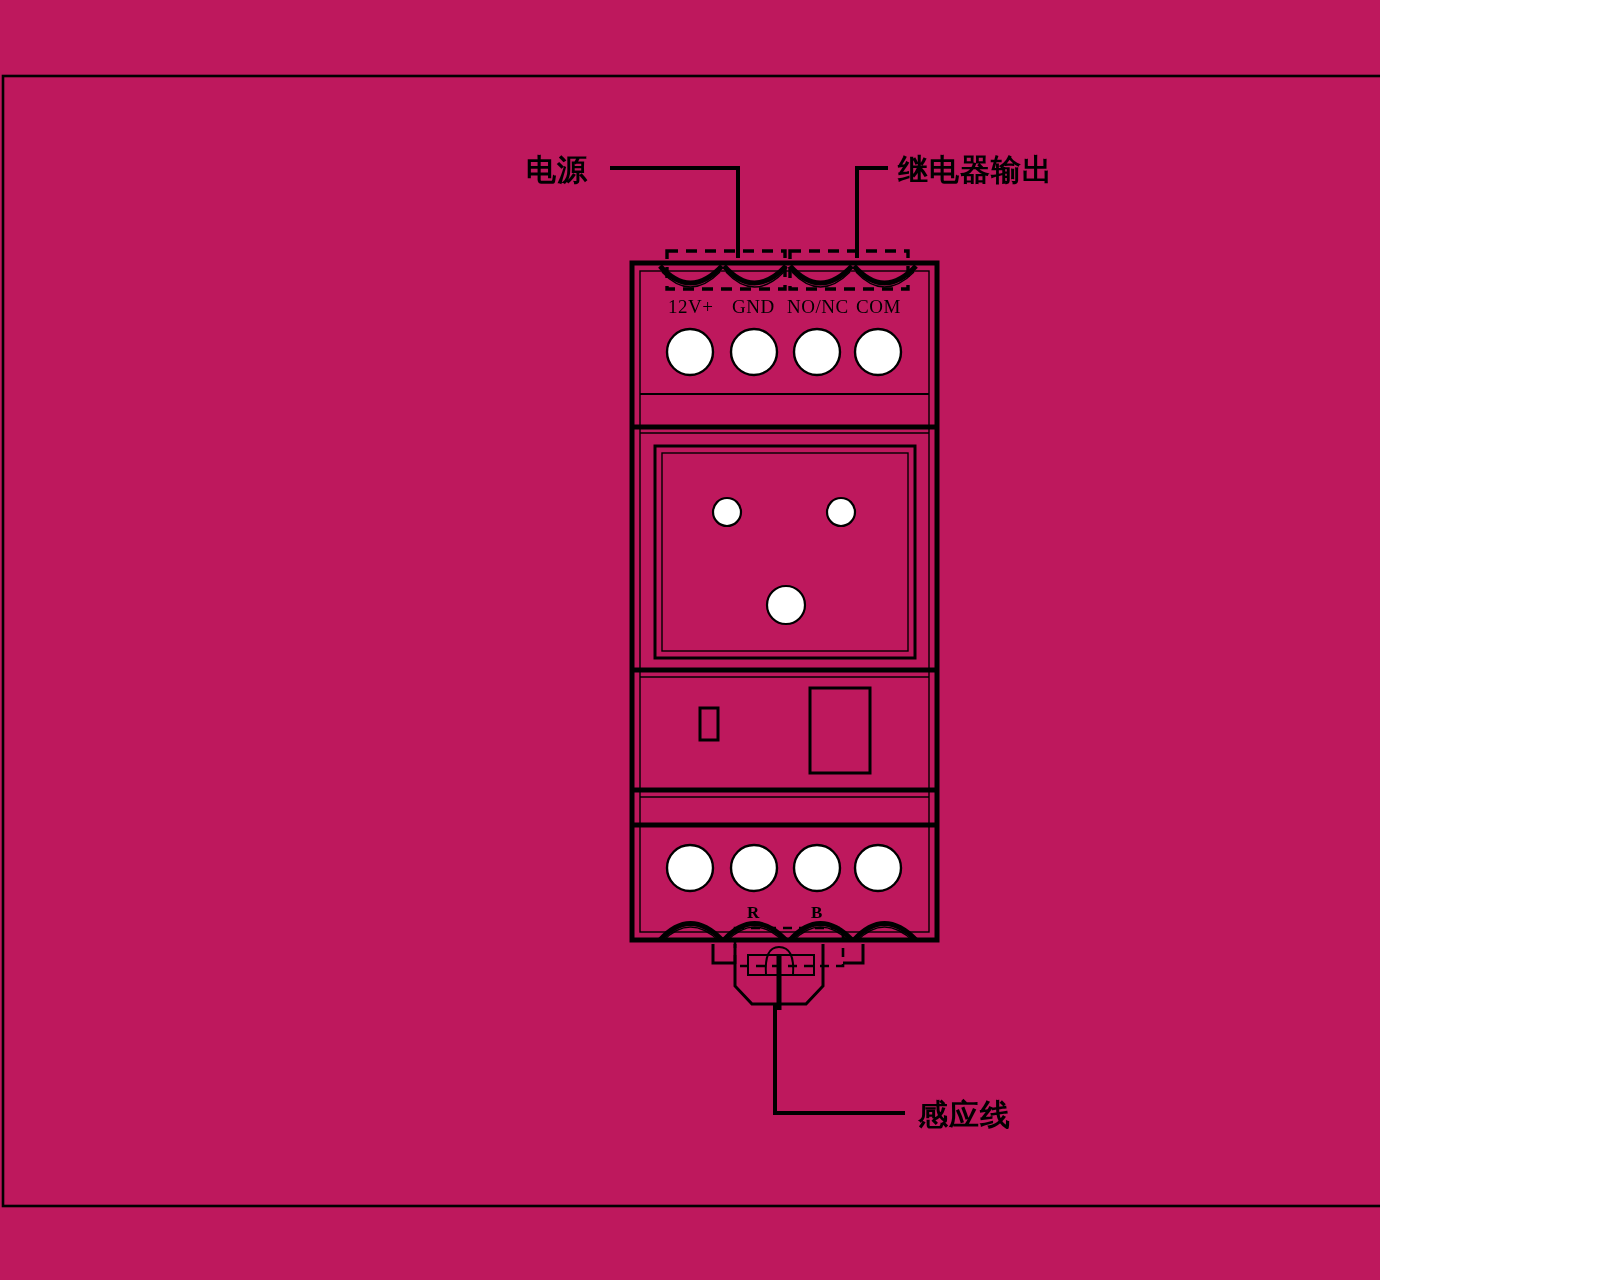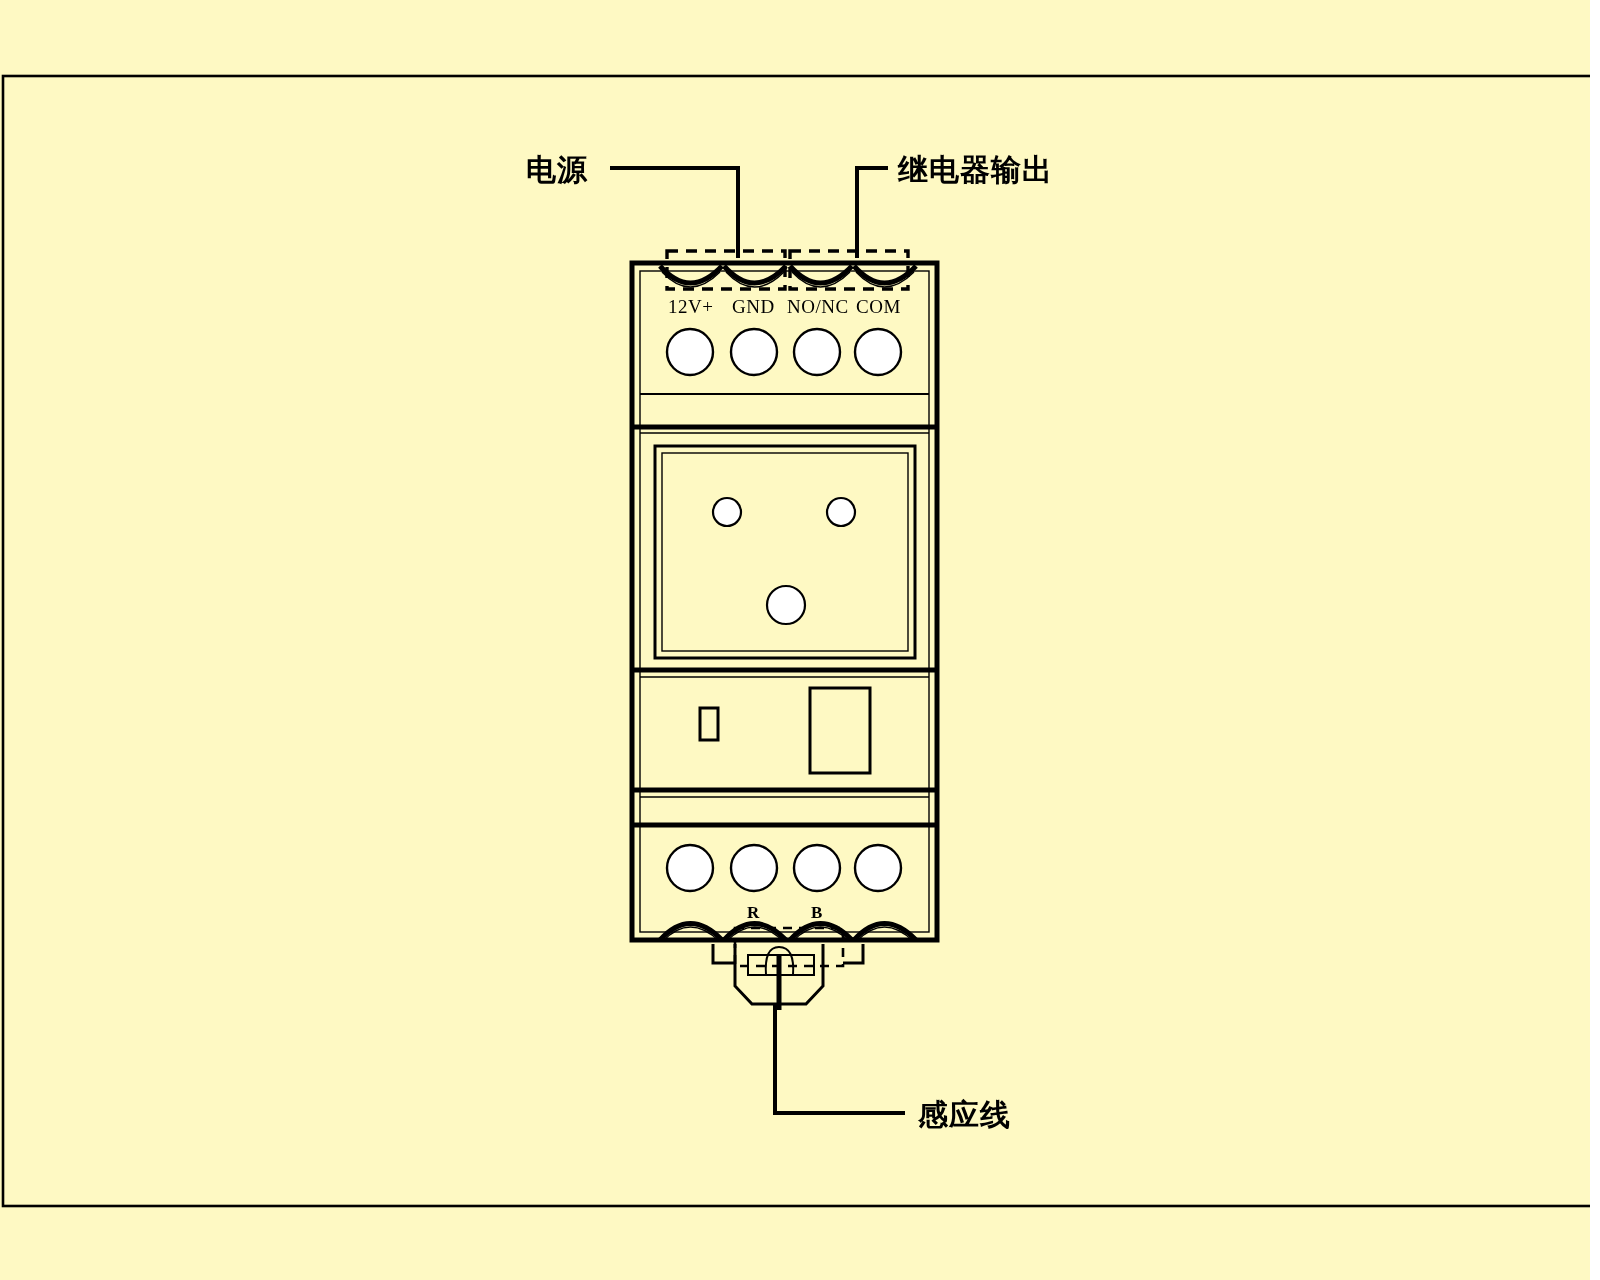--- a/index.html
+++ b/index.html
@@ -6,23 +6,23 @@
   html, body {
     margin: 0;
     padding: 0;
     background: #ffffff;
   }
   body {
     font-family: "Liberation Serif", serif;
   }
   #page {
     position: relative;
-    width: 1590px;
+    width: 1380px;
     height: 1280px;
-    background: #fef9c3;
+    background: #be185d;
     overflow: hidden;
   }
   #diagram-svg {
     position: absolute;
     left: 0;
     top: 0;
     width: 1600px;
     height: 1280px;
   }
   .cn-label {

